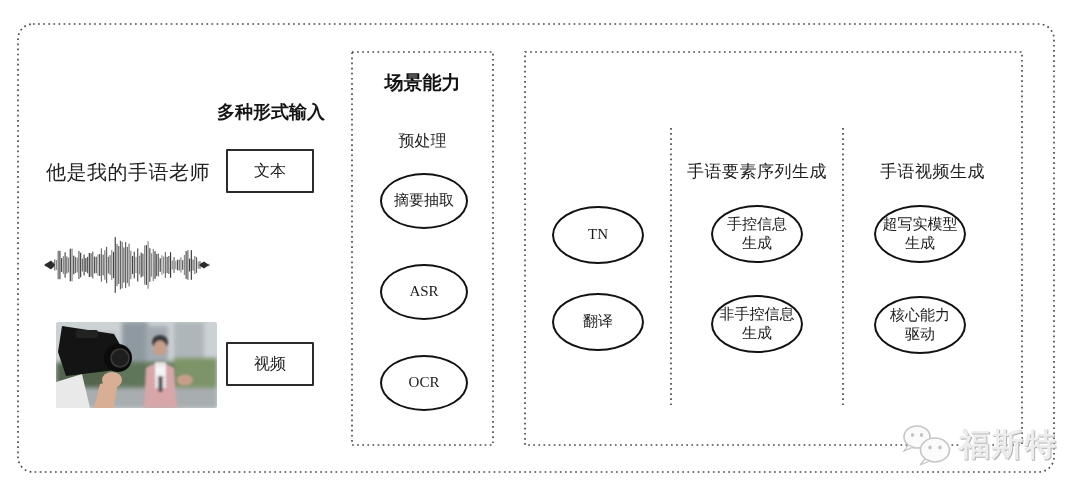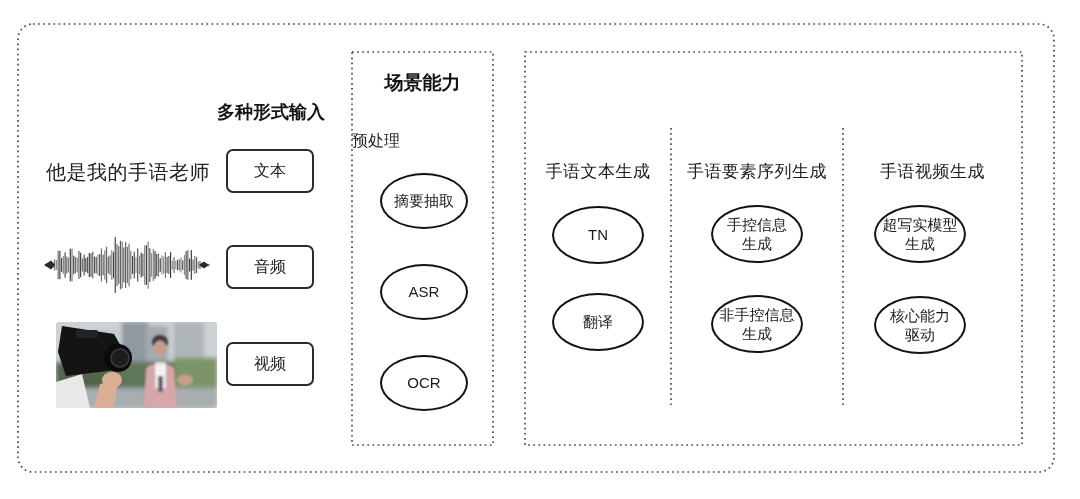--- a/index.html
+++ b/index.html
@@ -3,32 +3,32 @@
 <meta charset="utf-8">
 <title>Sign Language System Diagram</title>
 <style>
   html,body{margin:0;padding:0;background:#ffffff;}
   .canvas{
     position:relative;width:1080px;height:499px;background:#ffffff;
     font-family:"Liberation Sans","DejaVu Sans",sans-serif;color:#1f1f1f;overflow:hidden;
   }
   .borders{position:absolute;left:0;top:0;width:1080px;height:499px;pointer-events:none;}
   .group-title{position:absolute;font-weight:bold;font-size:19px;text-align:center;color:#111;}
-  .sub-label{position:absolute;font-size:16px;color:#1f1f1f;}
+  .sub-label{position:absolute;font-size:16px;text-align:center;color:#1f1f1f;}
   .col-header{position:absolute;font-size:17px;text-align:center;color:#1c1c1c;letter-spacing:.5px;}
   .input-label{position:absolute;left:210px;top:100px;width:122px;font-size:18px;font-weight:bold;text-align:center;color:#151515;}
   .sentence{position:absolute;left:46px;top:159px;width:175px;font-size:20px;color:#222;letter-spacing:.5px;white-space:nowrap;}
   .mod-box{
-    position:absolute;left:226px;width:88px;height:44px;border:2px solid #2b2b2b;border-radius:7px;
+    position:absolute;left:226px;width:88px;height:44px;border:2px solid #2b2b2b;border-radius:1px;
     display:flex;align-items:center;justify-content:center;font-size:16px;color:#1c1c1c;background:#fff;box-sizing:border-box;
   }
   .node{
     position:absolute;border:2.5px solid #121212;border-radius:50%;background:#fff;
     display:flex;align-items:center;justify-content:center;text-align:center;
-    font-size:15px;line-height:1.3;color:#1a1a1a;white-space:pre-line;box-sizing:border-box;
+    font-size:15px;line-height:1.3;color:#1a1a1a;white-space:pre-line;box-sizing:border-box;font-family:Liberation Serif, serif;
   }
   .node.scene{width:88px;height:56px;}
   .node.core{width:92px;height:58px;}
   .photo{position:absolute;left:56px;top:322px;width:161px;height:86px;border-radius:2px;overflow:hidden;}
   .waveform{position:absolute;left:44px;top:232px;width:166px;height:66px;}
   .watermark{position:absolute;left:900px;top:423px;display:flex;align-items:center;gap:5px;}
   .watermark-text{
     font-size:31px;font-weight:bold;letter-spacing:2px;color:#ededed;
     text-shadow:1px 1px 0 #b3b3b3,-1px -1px 0 #ffffff,0 0 1px #c8c8c8;
   }
@@ -188,39 +188,50 @@
         <circle cx="62" cy="36" r="14" fill="#0b0b0b"></circle>
         <circle cx="64" cy="36" r="9" fill="#1e1e1e" stroke="#3c3c3c" stroke-width="1.5"></circle>
         <rect x="20" y="8" width="22" height="8" rx="2" fill="#222222"></rect>
         <ellipse cx="56" cy="58" rx="10" ry="8" fill="#d8ae95"></ellipse>
         <polygon points="44,62 62,58 58,86 38,86" fill="#d8ae95"></polygon>
       </g>
     </svg>
   </div>
 
   <div class="mod-box" style="top:149px">文本</div>
-  <div class="mod-box" style="top:245px">音频</div>
   <div class="mod-box" style="top:342px">视频</div>
 
   <div class="group-title" style="left:352px;top:70px;width:141px">场景能力</div>
   <div class="sub-label" style="left:352px;top:131px;width:141px">预处理</div>
   <div class="node scene" style="left:380px;top:173px">摘要抽取</div>
   <div class="node scene" style="left:380px;top:264px">ASR</div>
   <div class="node scene" style="left:380px;top:355px">OCR</div>
 
 
-  <div class="col-header" style="left:525px;top:160px;width:146px">手语文本生成</div>
   <div class="col-header" style="left:671px;top:160px;width:172px">手语要素序列生成</div>
   <div class="col-header" style="left:843px;top:160px;width:179px">手语视频生成</div>
 
   <div class="node core" style="left:552px;top:206px">TN</div>
   <div class="node core" style="left:552px;top:293px">翻译</div>
   <div class="node core" style="left:711px;top:205px">手控信息
 生成</div>
   <div class="node core" style="left:711px;top:295px">非手控信息
 生成</div>
   <div class="node core" style="left:874px;top:205px">超写实模型
 生成</div>
   <div class="node core" style="left:874px;top:296px">核心能力
 驱动</div>
 
+  <div class="watermark">
+    <svg width="54" height="44" viewBox="0 0 54 44">
+      <ellipse cx="17" cy="14" rx="13" ry="11" fill="#fbfbfb" stroke="#c6c6c6" stroke-width="1.6"></ellipse>
+      <polygon points="8,22 4,28 13,24" fill="#fbfbfb" stroke="#c6c6c6" stroke-width="1.2"></polygon>
+      <ellipse cx="12.5" cy="12" rx="1.6" ry="1.9" fill="#c2c2c2"></ellipse>
+      <ellipse cx="21.5" cy="12" rx="1.6" ry="1.9" fill="#c2c2c2"></ellipse>
+      <ellipse cx="35" cy="27" rx="14.5" ry="12" fill="#fbfbfb" stroke="#c6c6c6" stroke-width="1.6"></ellipse>
+      <polygon points="25,36 20,42 30,38" fill="#fbfbfb" stroke="#c6c6c6" stroke-width="1.2"></polygon>
+      <ellipse cx="30" cy="24.5" rx="1.7" ry="2" fill="#c2c2c2"></ellipse>
+      <ellipse cx="40" cy="24.5" rx="1.7" ry="2" fill="#c2c2c2"></ellipse>
+    </svg>
+    <span class="watermark-text">福斯特</span>
+  </div>
 
 </div>
 
 </body></html>

